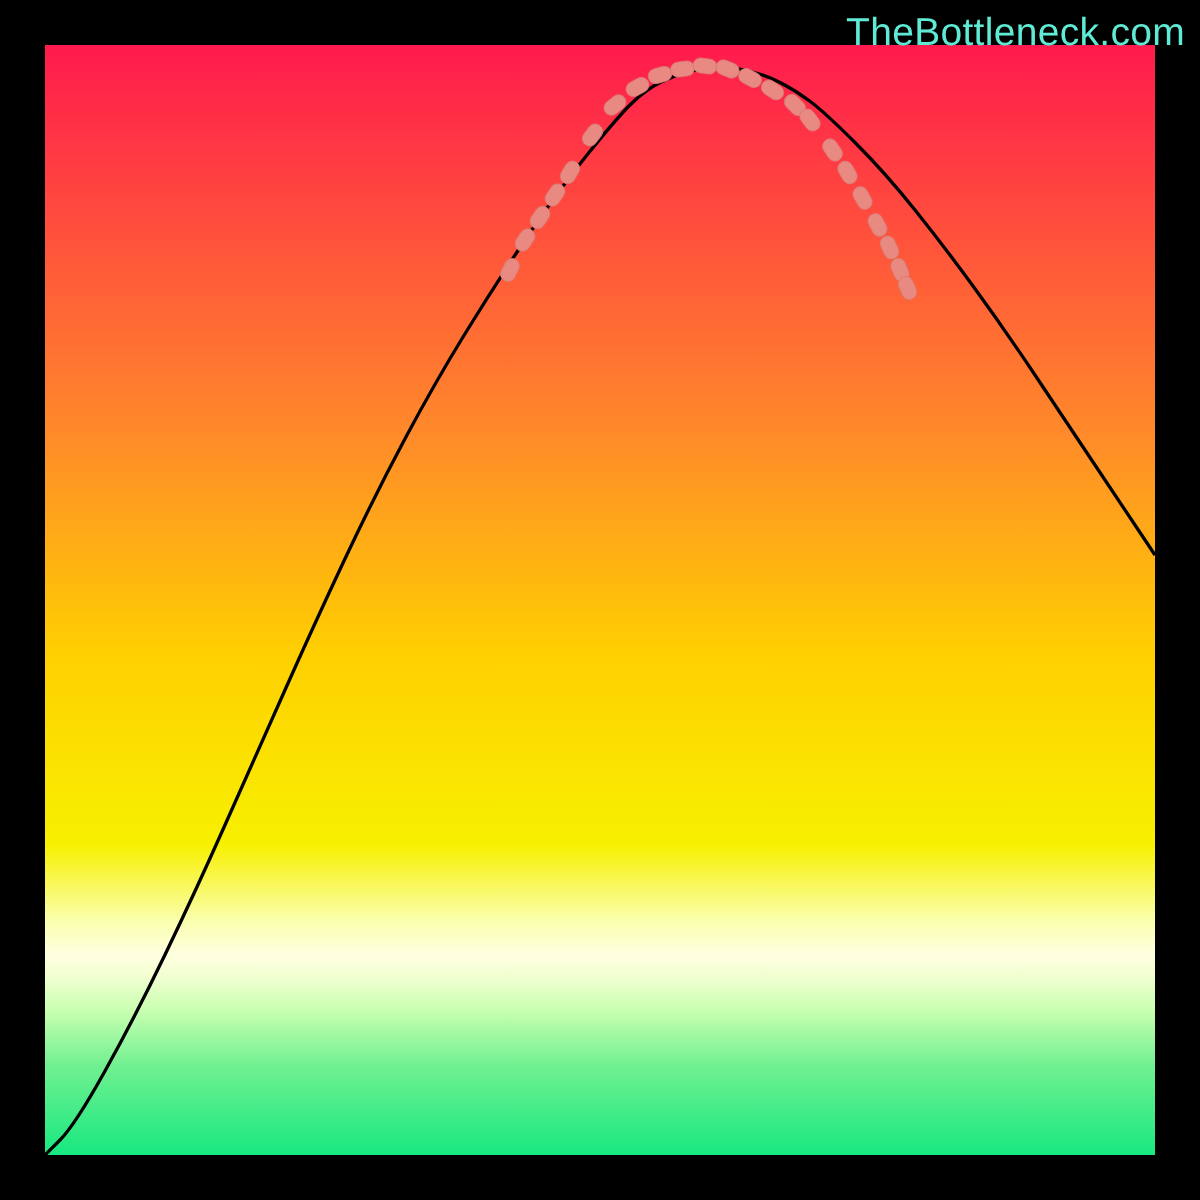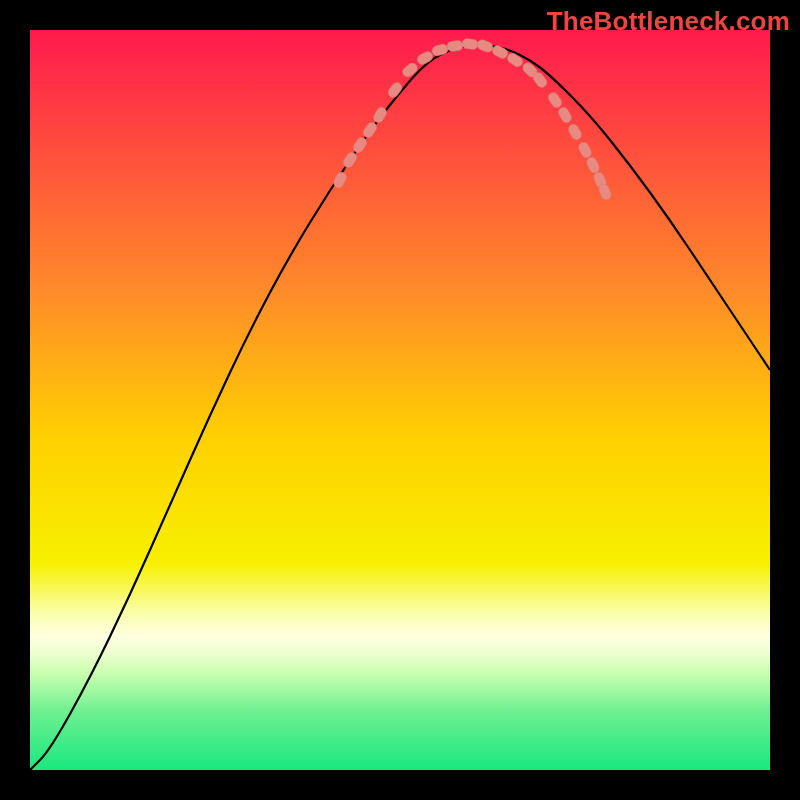--- a/index.html
+++ b/index.html
@@ -23,23 +23,23 @@
     position: absolute;
     left: 0;
     top: 0;
     width: 100%;
     height: 100%;
   }
   .watermark {
     position: absolute;
     top: 6px;
     right: 10px;
-    color: #ef4444;
+    color: #5eead4;
     font-size: 26px;
-    font-weight: 700;
+    font-weight: 400;
     letter-spacing: 0.2px;
     z-index: 5;
   }
   svg {
     position: absolute;
     left: 0;
     top: 0;
     z-index: 3;
   }
 </style>

